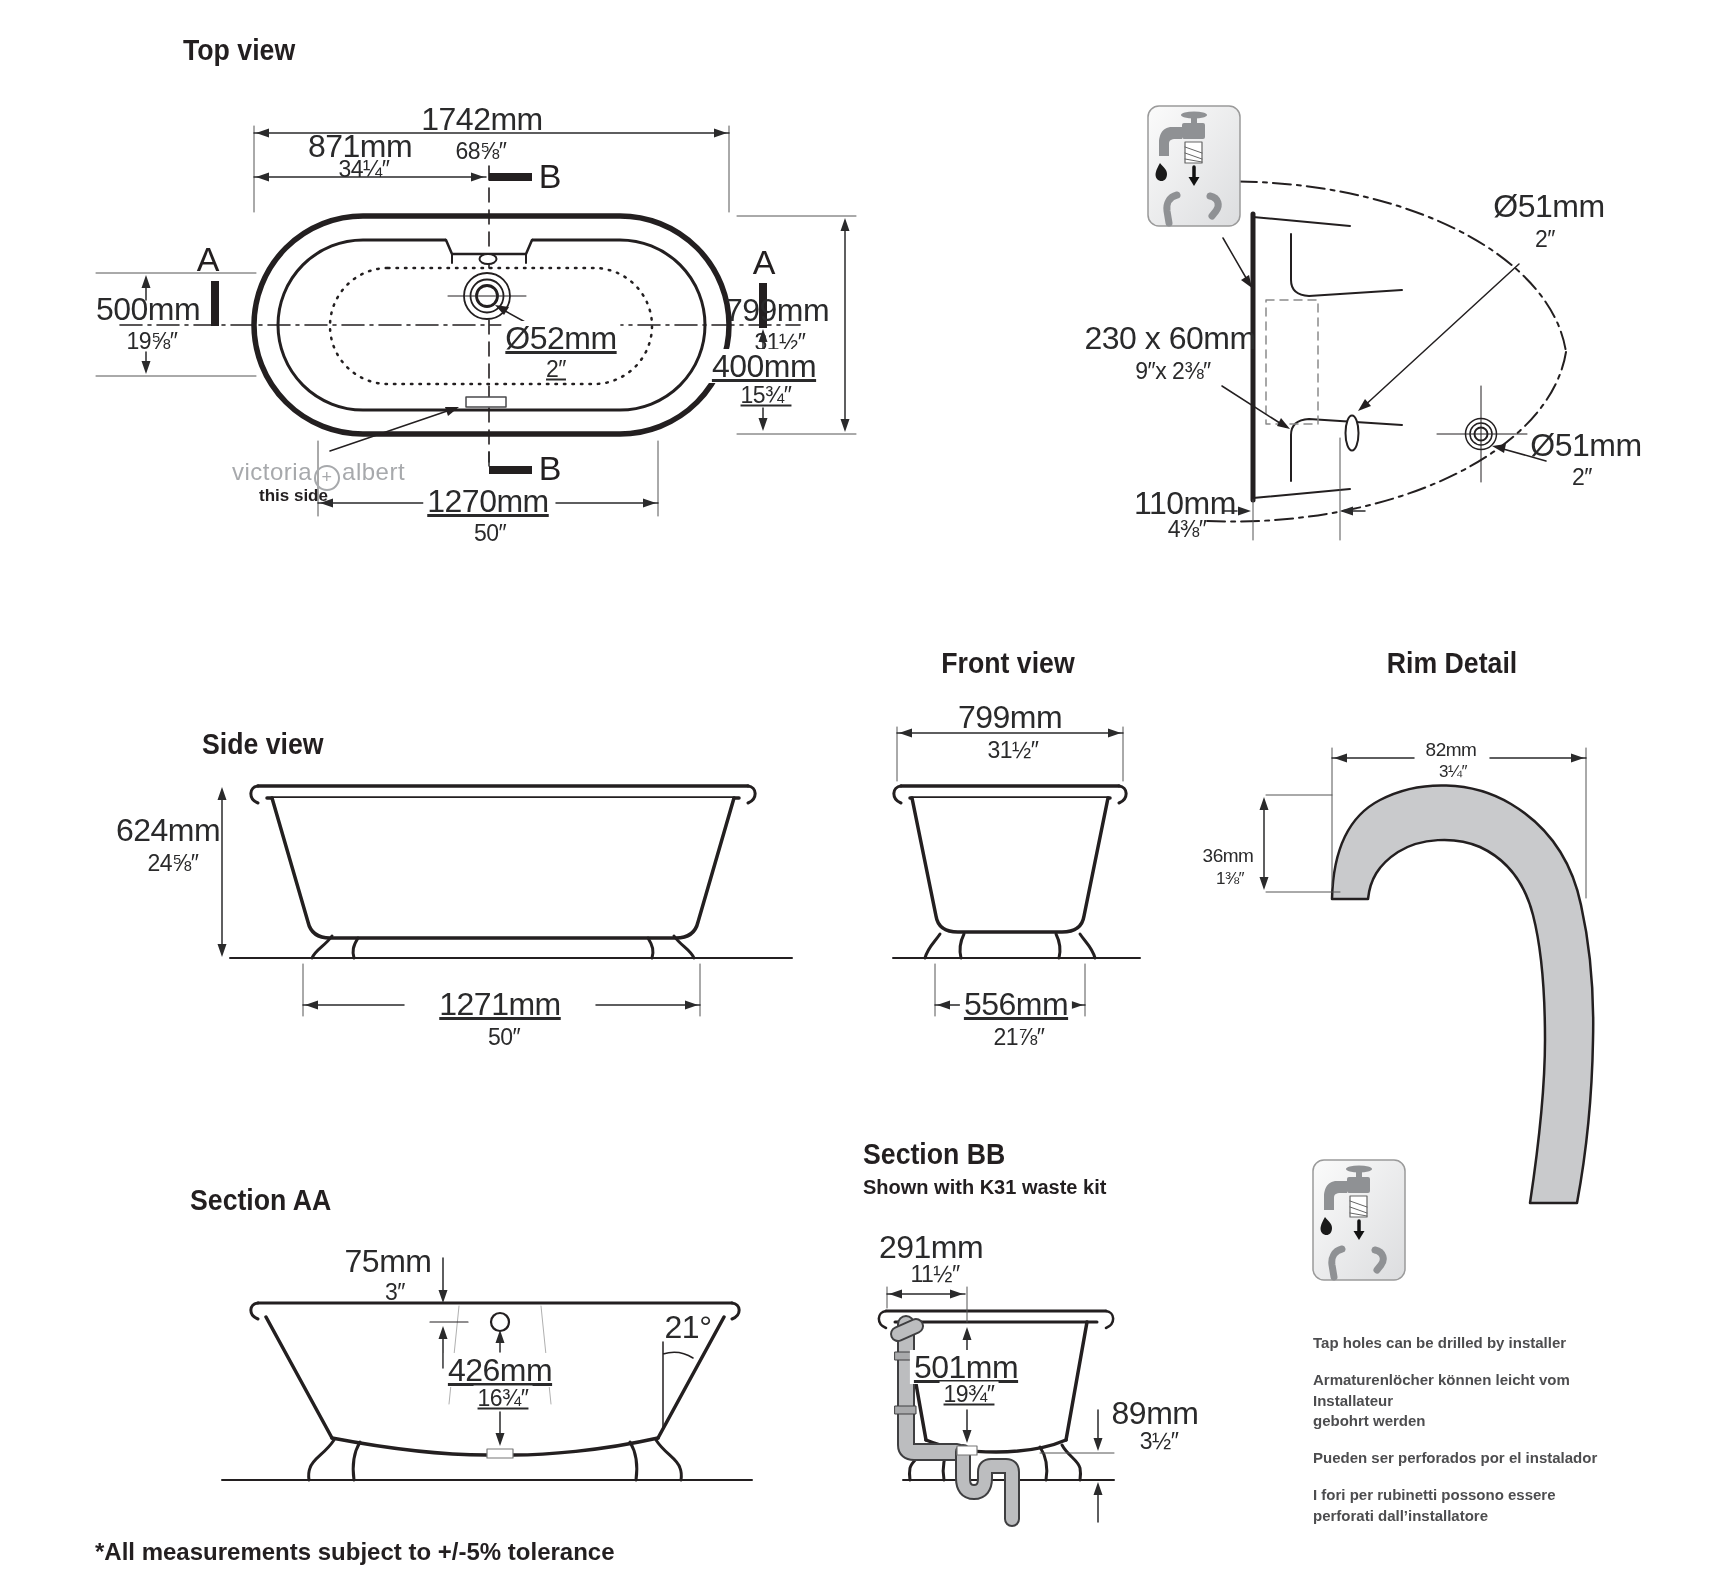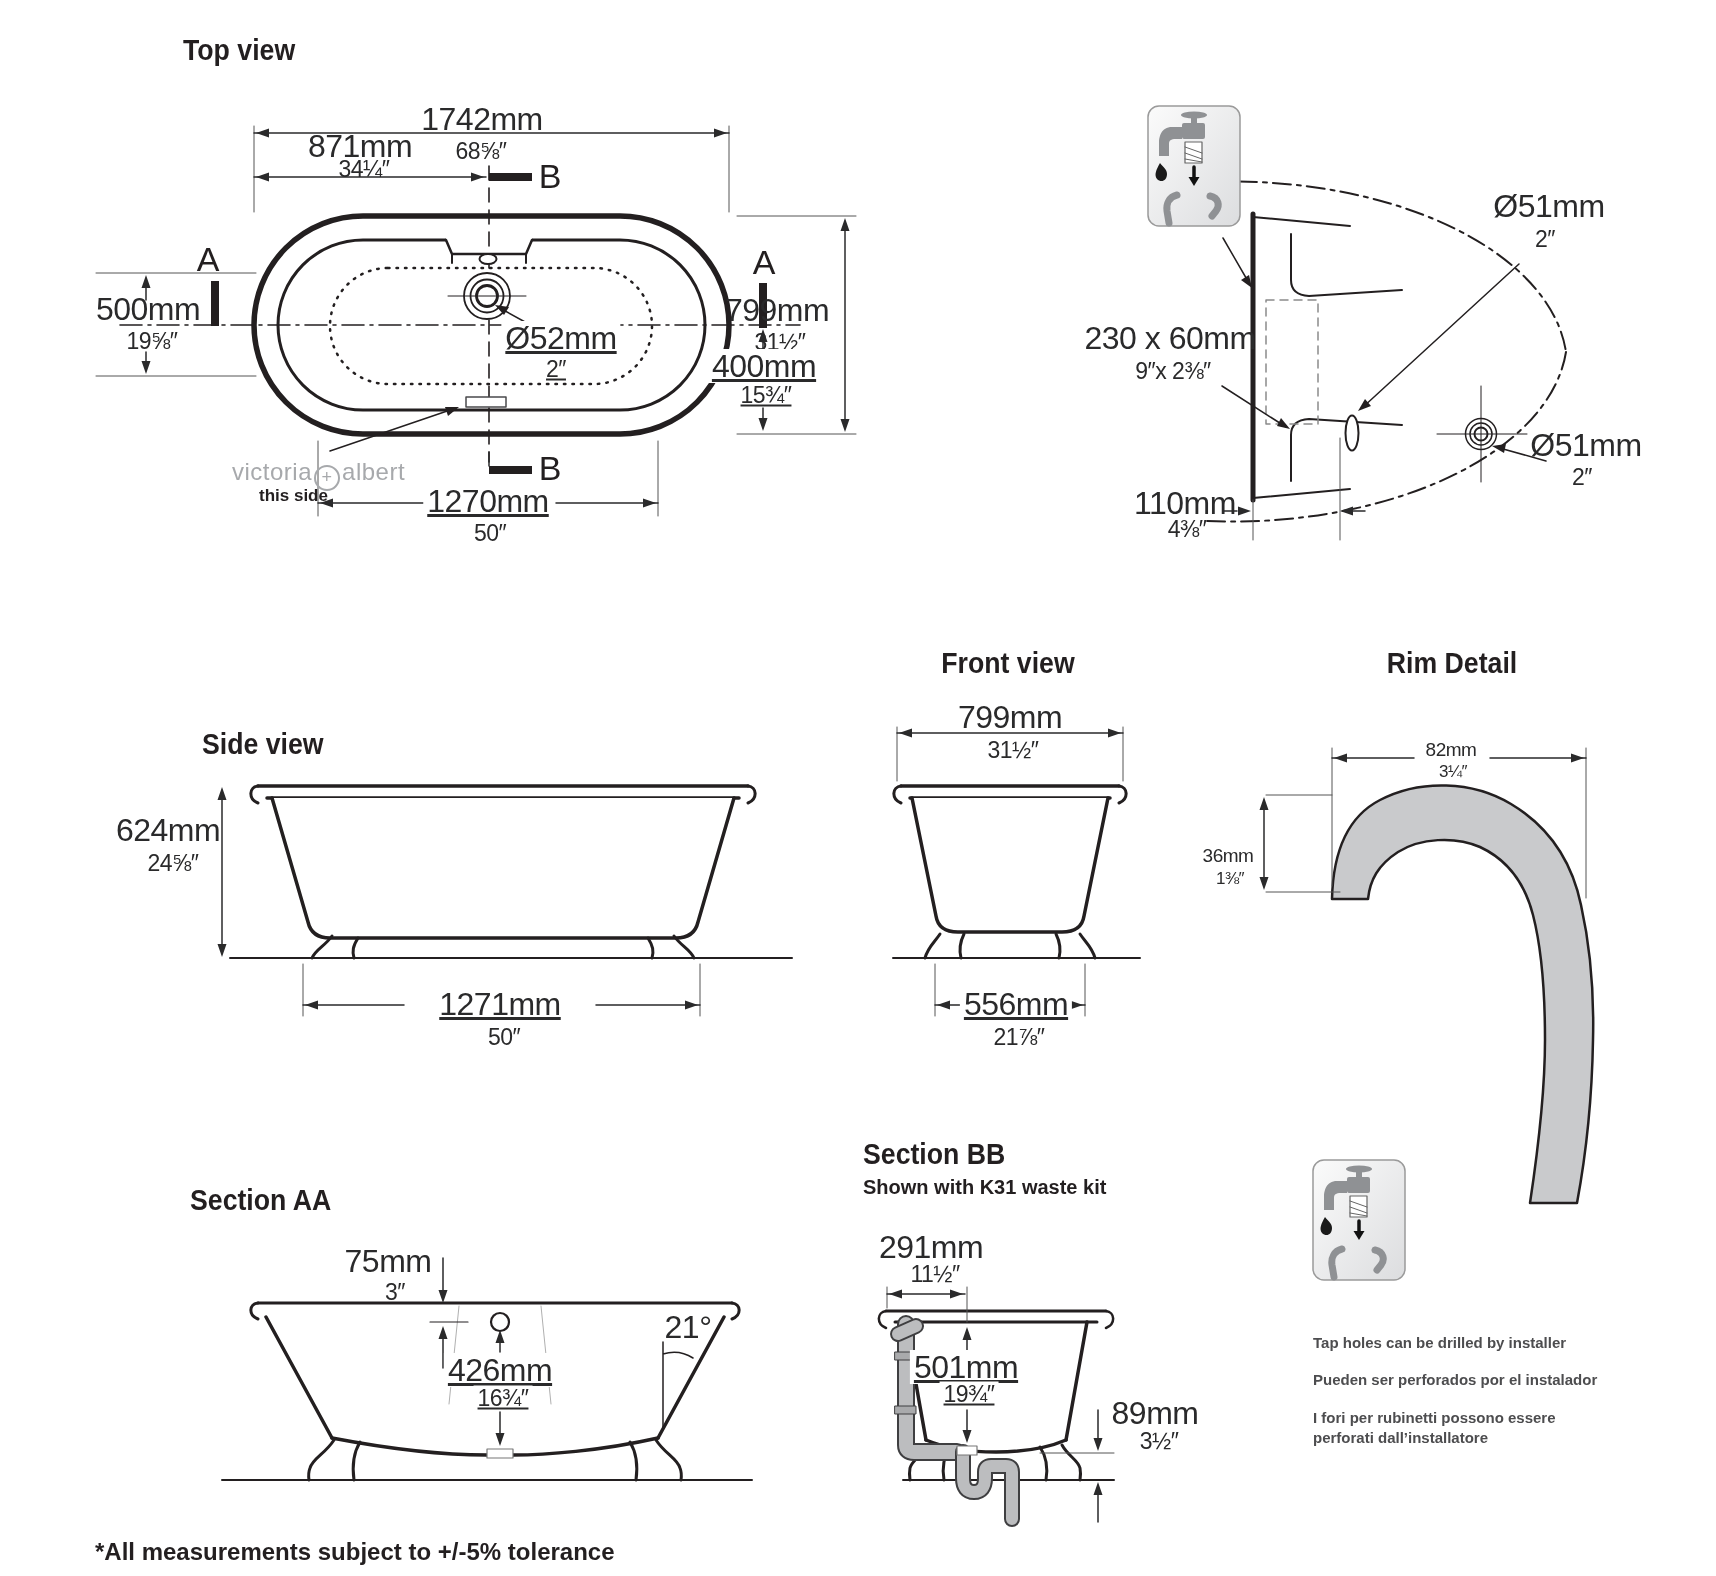--- a/index.html
+++ b/index.html
@@ -320,19 +320,21 @@
 
   <div class="lbl" style="left:931px;top:1247px">291mm</div>
   <div class="lbl in" style="left:935px;top:1274px">11½″</div>
   <div class="lbl bg" style="left:966px;top:1367px">501mm</div>
   <div class="lbl in bg" style="left:969px;top:1394px">19¾″</div>
   <div class="lbl" style="left:1155px;top:1413px">89mm</div>
   <div class="lbl in" style="left:1159px;top:1441px">3½″</div>
 
   <div class="notes">
     <p>Tap holes can be drilled by installer</p>
+    <p>Armaturenlöcher können leicht vom Installateur
+gebohrt werden</p>
     <p>Pueden ser perforados por el instalador</p>
     <p>I fori per rubinetti possono essere
 perforati dall’installatore</p>
   </div>
 
   <div class="footer">*All measurements subject to +/-5% tolerance</div>
 </div>
 
 </body></html>

